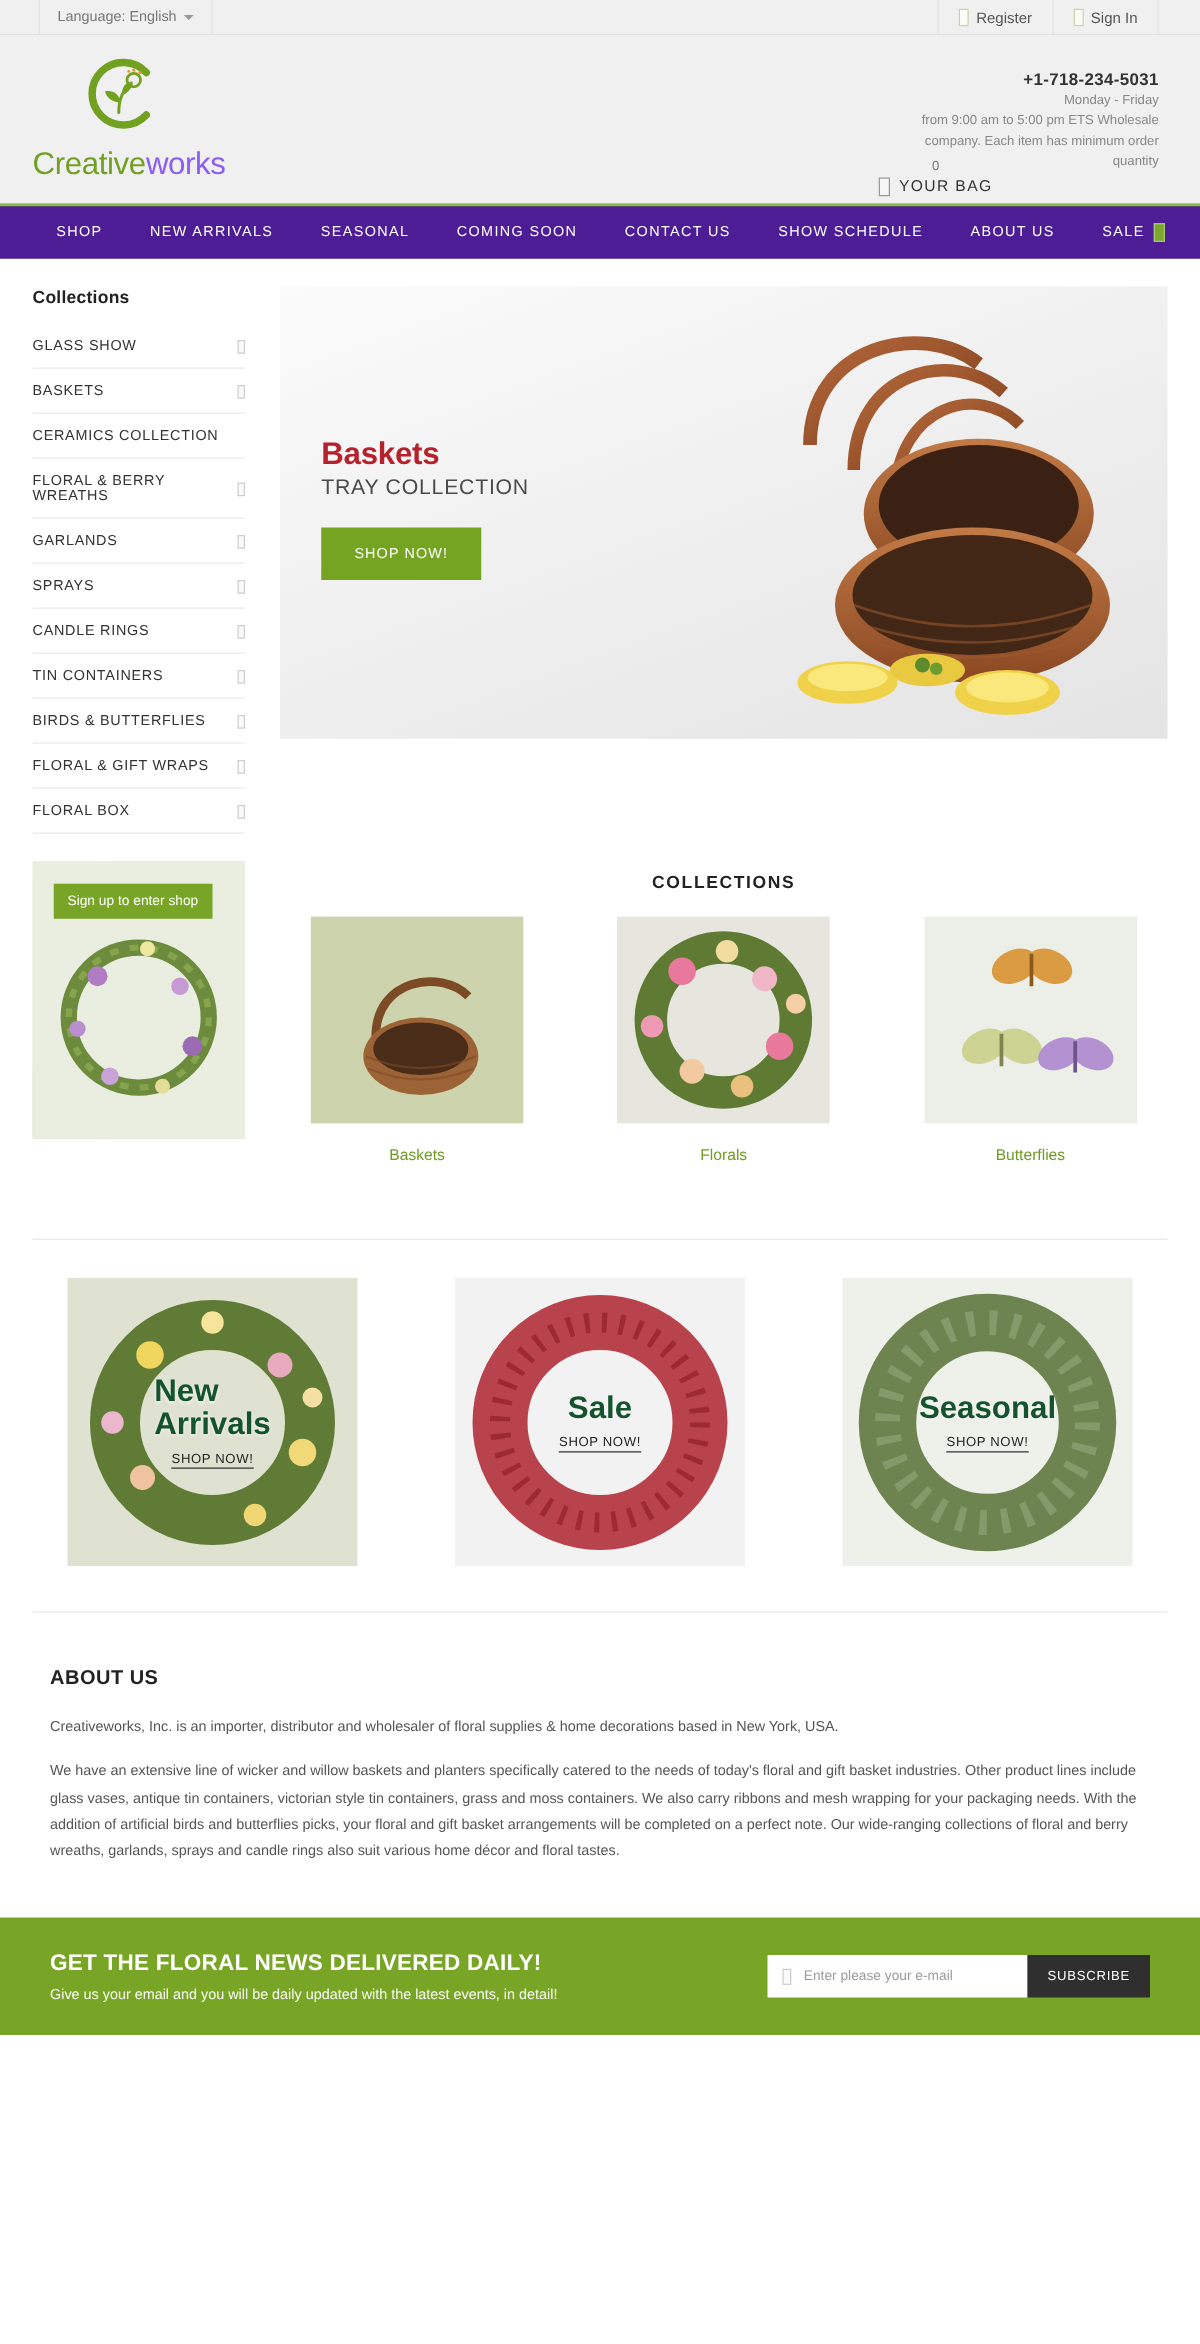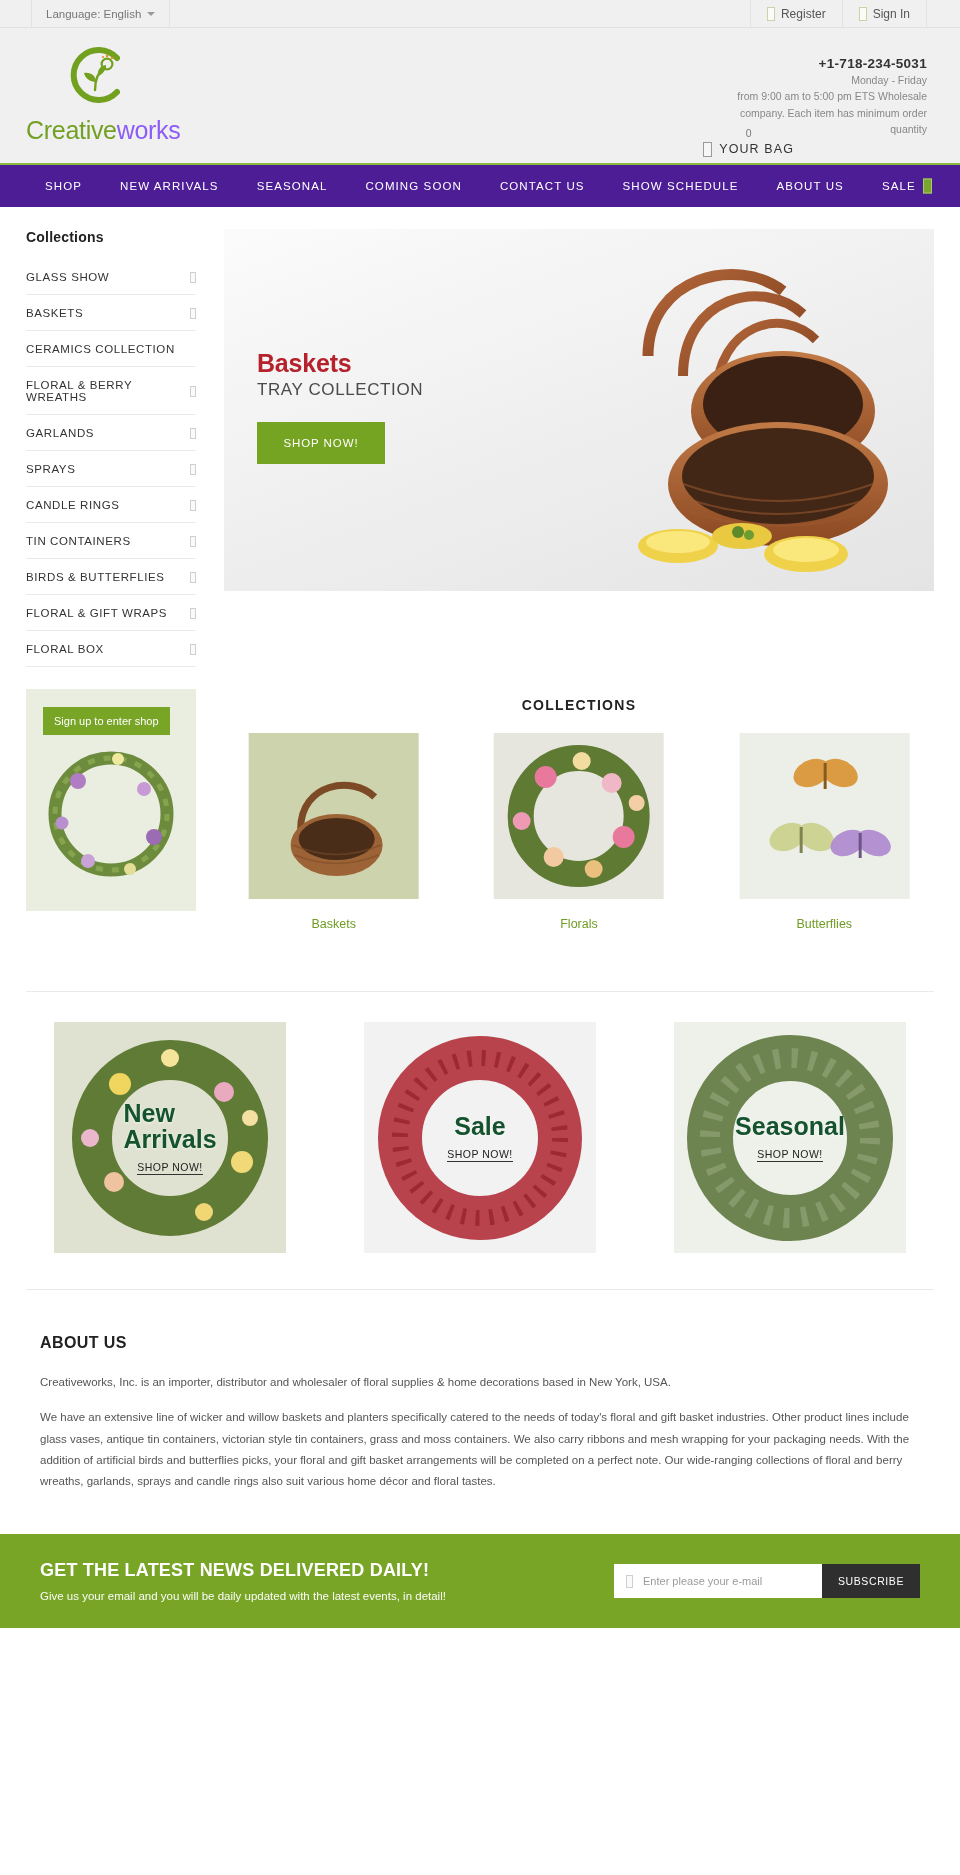--- a/index.html
+++ b/index.html
@@ -482,21 +482,21 @@
 
     <div class="about">
       <div class="about-h">ABOUT US</div>
       <div class="about-p">Creativeworks, Inc. is an importer, distributor and wholesaler of floral supplies &amp; home decorations based in New York, USA.</div>
       <div class="about-p">We have an extensive line of wicker and willow baskets and planters specifically catered to the needs of today's floral and gift basket industries. Other product lines include glass vases, antique tin containers, victorian style tin containers, grass and moss containers. We also carry ribbons and mesh wrapping for your packaging needs. With the addition of artificial birds and butterflies picks, your floral and gift basket arrangements will be completed on a perfect note. Our wide-ranging collections of floral and berry wreaths, garlands, sprays and candle rings also suit various home décor and floral tastes.</div>
     </div>
   </div>
 
   <div class="news">
     <div class="news-l">
-      <div class="news-h">GET THE LATEST NEWS DELIVERED DAILY!</div>
+      <div class="news-h">GET THE FLORAL NEWS DELIVERED DAILY!</div>
       <div class="news-p">Give us your email and you will be daily updated with the latest events, in detail!</div>
     </div>
     <div class="news-r">
       <div class="news-input">
         <span class="ni-glyph"></span>
         <span class="ni-text">Enter please your e-mail</span>
       </div>
       <div class="news-btn">SUBSCRIBE</div>
     </div>
   </div>

